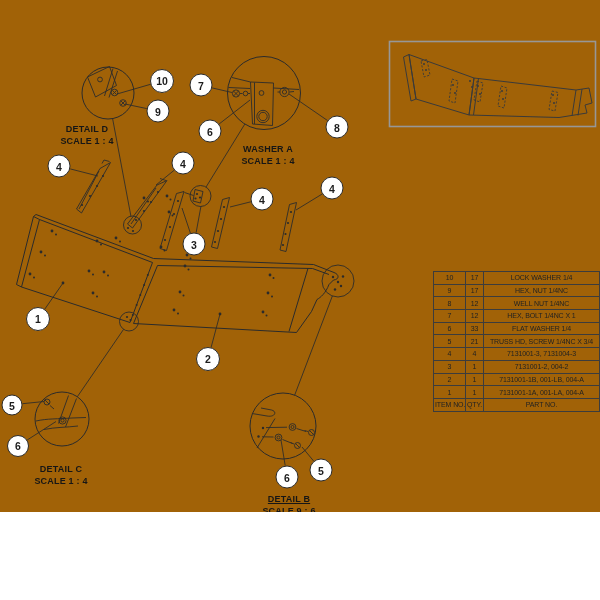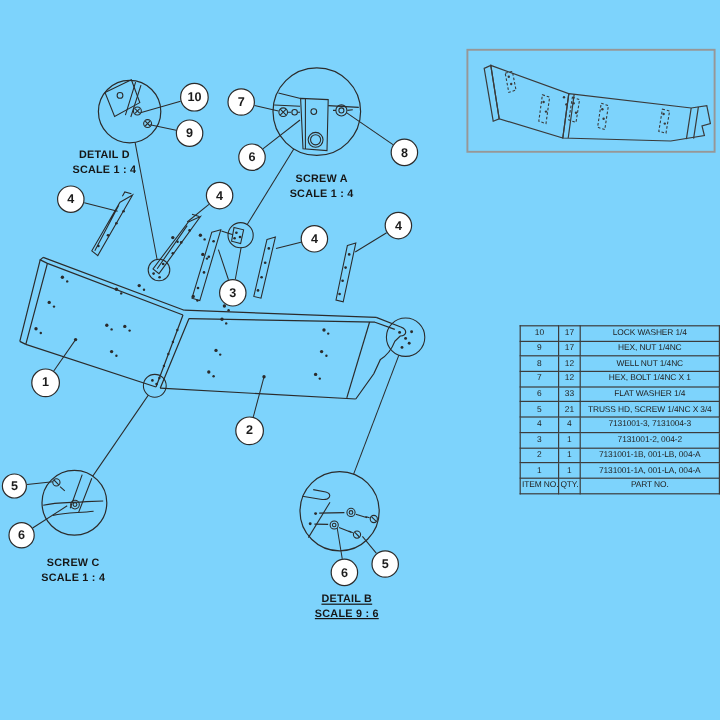--- a/index.html
+++ b/index.html
@@ -1,16 +1,16 @@
 <!DOCTYPE html>
 <html><head>
 <meta charset="utf-8">
 <style>
   html,body{margin:0;padding:0;background:#fff;}
-  .sheet{position:relative;width:600px;height:600px;background:#7dd3fc;overflow:hidden;
+  .sheet{position:relative;width:600px;height:512px;background:#a16207;overflow:hidden;
          font-family:"Liberation Sans",sans-serif;color:#1f1f1f;}
   .sheet svg{position:absolute;left:0;top:0;}
   .balloon{position:absolute;transform:translate(-50%,-50%);border:1.2px solid #2b2b2b;
            border-radius:50%;background:#fff;display:flex;align-items:center;justify-content:center;
            font-weight:bold;font-size:10.5px;color:#1c1c1c;box-sizing:border-box;}
   .detail-label{position:absolute;transform:translateX(-50%);text-align:center;
                 font-weight:bold;font-size:9px;line-height:11.5px;letter-spacing:.2px;color:#161616;white-space:nowrap;}
   table.bom{position:absolute;left:433px;top:271px;width:166px;border-collapse:collapse;
             table-layout:fixed;font-size:7px;color:#222;}
   table.bom td{border:1px solid #3c3c3c;height:11.7px;text-align:center;padding:0 1px;
@@ -279,25 +279,25 @@
 <div class="balloon" style="left:12px;top:405px;width:21px;height:21px;">5</div>
 <div class="balloon" style="left:18px;top:446px;width:22px;height:22px;">6</div>
 <div class="balloon" style="left:287px;top:477px;width:23px;height:23px;">6</div>
 <div class="balloon" style="left:321px;top:470px;width:23px;height:23px;">5</div>
 
 <div class="detail-label" style="left:87px;top:124px;text-align:center;">
   <div>DETAIL D</div>
   <div>SCALE 1 : 4</div>
 </div>
 <div class="detail-label" style="left:268px;top:144px;">
-  <div>SCREW A</div>
+  <div>WASHER A</div>
   <div>SCALE 1 : 4</div>
 </div>
 <div class="detail-label" style="left:61px;top:464px;">
-  <div>SCREW C</div>
+  <div>DETAIL C</div>
   <div>SCALE 1 : 4</div>
 </div>
 <div class="detail-label" style="left:289px;top:494px;text-decoration:underline;">
   <div>DETAIL B</div>
   <div>SCALE 9 : 6</div>
 </div>
 
 <table class="bom">
   <colgroup>
         <col class="c1">

